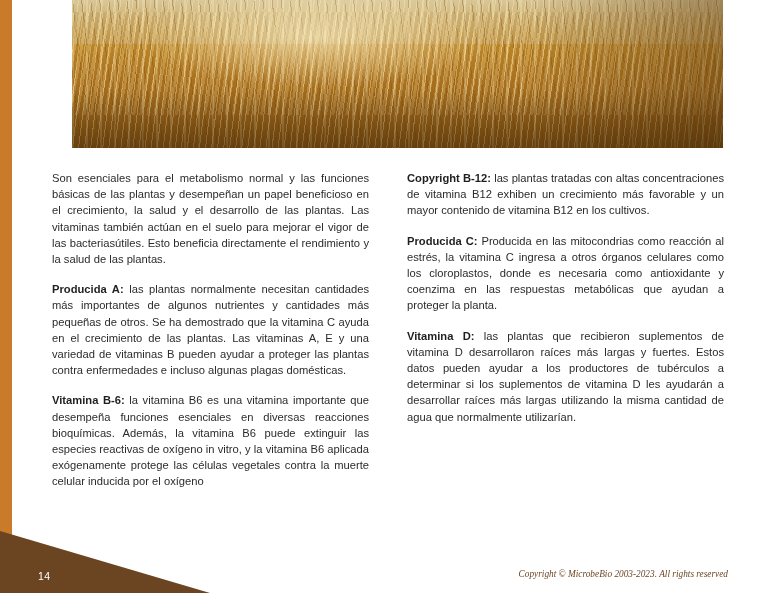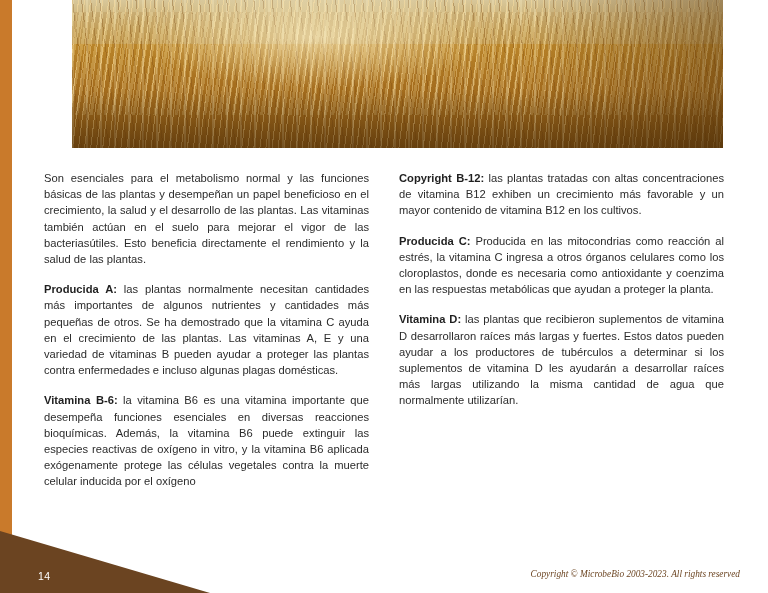--- a/index.html
+++ b/index.html
@@ -103,21 +103,21 @@
     top: 170px;
     width: 768px;
     padding: 0 44px 0 40px;
     display: flex;
     gap: 26px;
   }
   .column {
     width: 332px;
   }
   p.para {
-    margin: 0 0 14px 4px;
+    margin: 0 0 14px 12px;
     font-size: 11.2px;
     line-height: 16.2px;
     color: #2b2b2b;
     text-align: justify;
     font-family: "Liberation Sans", sans-serif;
   }
   p.para:last-child { margin-bottom: 0; }
   .lead {
     font-weight: bold;
     color: #1f1f1f;
@@ -145,21 +145,21 @@
   .page-number {
     position: absolute;
     left: 38px;
     bottom: 11px;
     font-size: 10.5px;
     color: #ffffff;
     letter-spacing: 0.3px;
   }
   .copyright {
     position: absolute;
-    right: 28px;
+    right: 40px;
     bottom: 14px;
     font-size: 9.3px;
     color: #6b4421;
     font-family: "Liberation Serif", serif;
     font-style: italic;
     white-space: nowrap;
   }
 </style>
 </head>
 <body>

